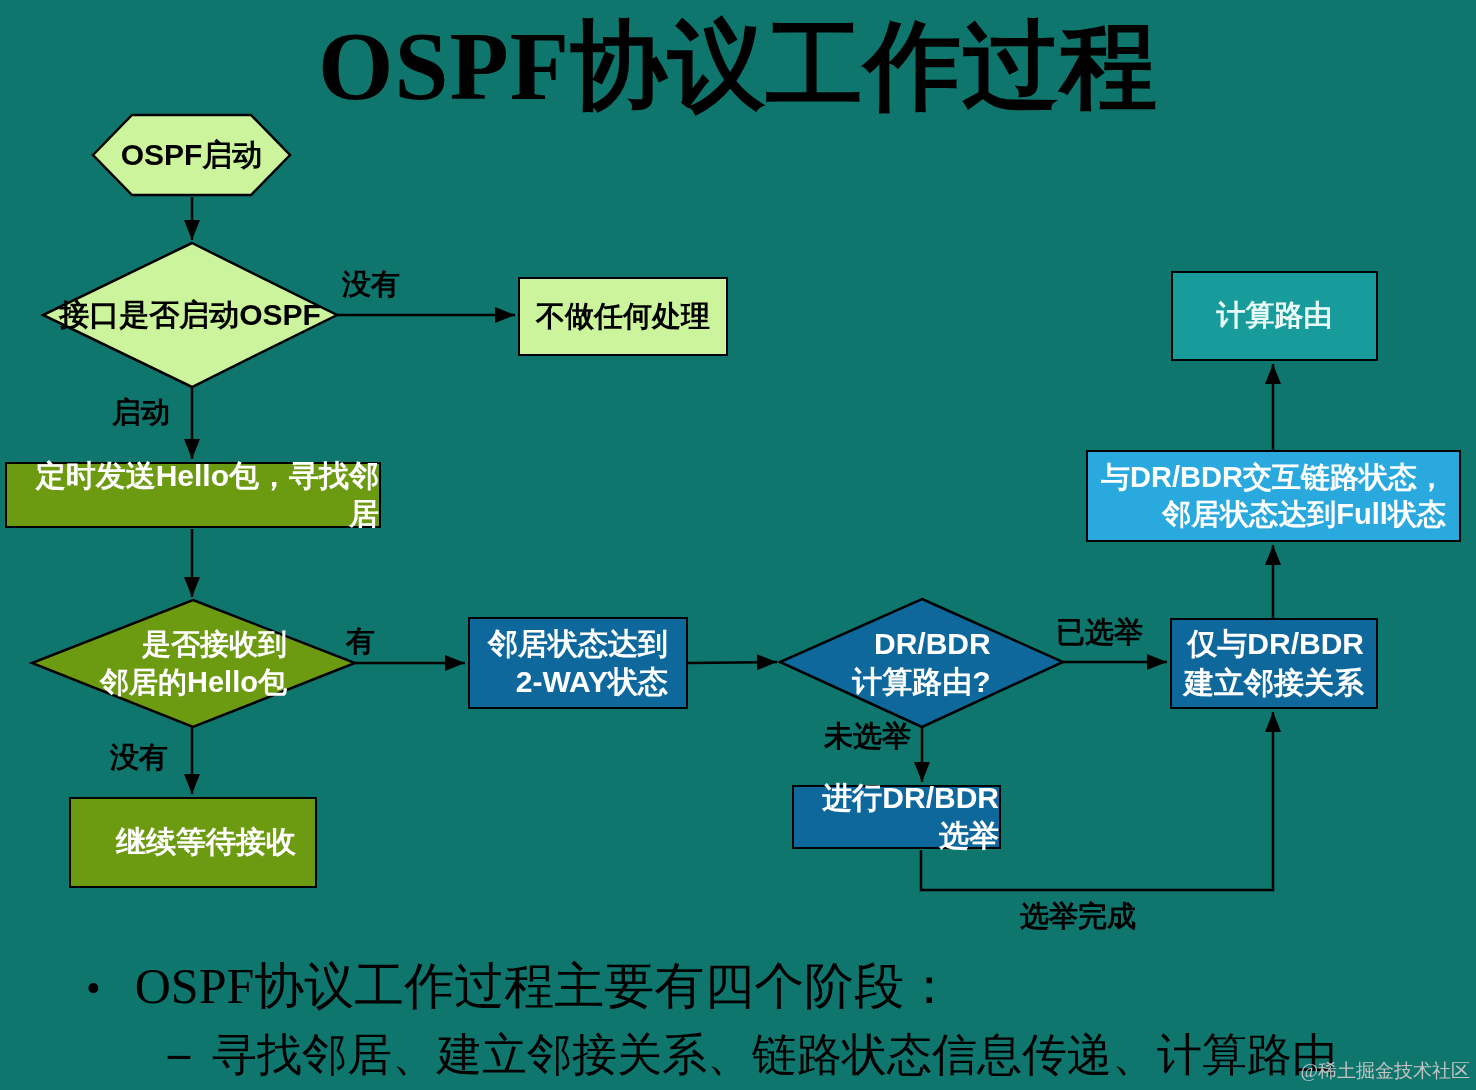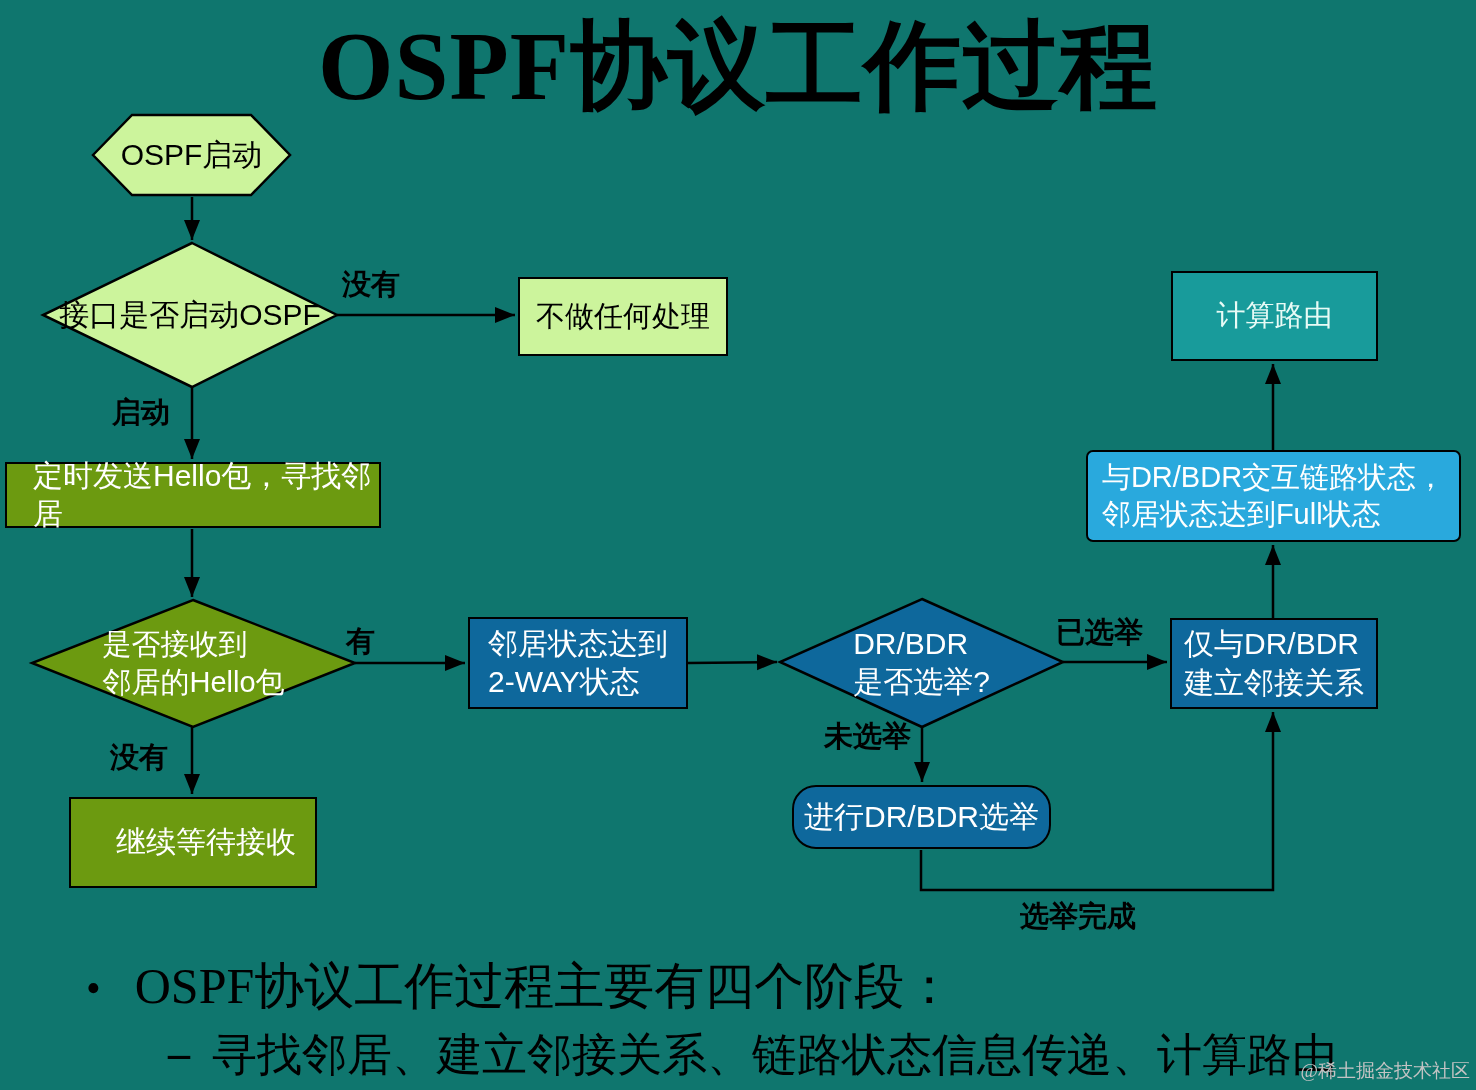--- a/index.html
+++ b/index.html
@@ -12,28 +12,28 @@
     font-family:"Liberation Serif","DejaVu Serif",serif;font-weight:bold;
     font-size:97px;color:#000;letter-spacing:1px;white-space:nowrap;
   }
   svg.layer{position:absolute;left:0;top:0;z-index:1;}
   .shape-lightgreen{fill:var(--light-green);stroke:#000;stroke-width:2.5px;}
   .shape-olive{fill:var(--olive-green);stroke:#000;stroke-width:2.5px;}
   .shape-darkblue{fill:var(--dark-blue);stroke:#000;stroke-width:2.5px;}
   .edge{fill:none;stroke:#000;stroke-width:2.5px;}
   .node,.node-label{
     position:absolute;z-index:2;display:flex;align-items:center;justify-content:center;
-    text-align:left;white-space:pre-line;box-sizing:border-box;
-    font-weight:400;line-height:1.28;
+    text-align:right;white-space:pre-line;box-sizing:border-box;
+    font-weight:700;line-height:1.28;
   }
   .node{border:2.5px solid #000;}
   .bg-lightgreen{background:var(--light-green);color:#000;}
   .bg-olive{background:var(--olive-green);color:#fff;padding-left:26px;}
   .bg-darkblue{background:var(--dark-blue);color:#fff;}
-  .bg-skyblue{background:var(--sky-blue);color:#fff;border-radius:7px;}
+  .bg-skyblue{background:var(--sky-blue);color:#fff;}
   .bg-teal{background:var(--teal);color:#e8fbf6;}
   .edge-label{
     position:absolute;z-index:2;color:#000;font-weight:700;font-size:29px;white-space:nowrap;
   }
   .notes{position:absolute;left:0;top:0;z-index:2;color:#000;
     font-family:"Liberation Serif","DejaVu Serif",serif;}
   .note-line1{position:absolute;left:86px;top:956px;display:flex;align-items:flex-start;}
   .note-bullet{font-size:42px;line-height:64px;margin-right:34px;}
   .note-text1{font-size:50px;line-height:60px;white-space:nowrap;text-align:center;}
   .note-line2{position:absolute;left:168px;top:1028px;display:flex;align-items:flex-start;}
@@ -75,28 +75,28 @@
     <path class="edge" d="M921,850 L921,890 L1273,890 L1273,712" marker-end="url(#arrow)"></path>
     <path class="edge" d="M1273,618 L1273,545" marker-end="url(#arrow)"></path>
     <path class="edge" d="M1273,450 L1273,364" marker-end="url(#arrow)"></path>
   </svg>
 
   <div class="node-label" style="left:93px;top:115px;width:197px;height:80px;font-size:30px;color:#000;">OSPF启动</div>
   <div class="node-label" style="left:43px;top:243px;width:294px;height:144px;font-size:30px;color:#000;">接口是否启动OSPF</div>
   <div class="node-label" style="left:32px;top:600px;width:323px;height:127px;font-size:29px;color:#fff;">是否接收到
 邻居的Hello包</div>
   <div class="node-label" style="left:780px;top:599px;width:283px;height:128px;font-size:30px;color:#fff;">DR/BDR
-是否选举?</div>
+计算路由?</div>
 
   <div class="node bg-lightgreen" style="left:518px;top:277px;width:210px;height:79px;font-size:29px;">不做任何处理</div>
   <div class="node bg-olive" style="left:5px;top:462px;width:376px;height:66px;font-size:30px;">定时发送Hello包，寻找邻居</div>
   <div class="node bg-olive" style="left:69px;top:797px;width:248px;height:91px;font-size:30px;">继续等待接收</div>
   <div class="node bg-darkblue" style="left:468px;top:617px;width:220px;height:92px;font-size:30px;">邻居状态达到
 2-WAY状态</div>
-  <div class="node bg-darkblue" style="left:792px;top:785px;width:259px;height:64px;font-size:30px;border-radius:24px;">进行DR/BDR选举</div>
+  <div class="node bg-darkblue" style="left:792px;top:785px;width:209px;height:64px;font-size:30px;">进行DR/BDR选举</div>
   <div class="node bg-darkblue" style="left:1170px;top:618px;width:208px;height:91px;font-size:30px;">仅与DR/BDR
 建立邻接关系</div>
   <div class="node bg-skyblue" style="left:1086px;top:450px;width:375px;height:92px;font-size:29px;">与DR/BDR交互链路状态，
 邻居状态达到Full状态</div>
   <div class="node bg-teal" style="left:1171px;top:271px;width:207px;height:90px;font-size:29px;">计算路由</div>
 
   <div class="edge-label" style="left:342px;top:265px;">没有</div>
   <div class="edge-label" style="left:112px;top:393px;">启动</div>
   <div class="edge-label" style="left:346px;top:622px;">有</div>
   <div class="edge-label" style="left:110px;top:738px;">没有</div>

